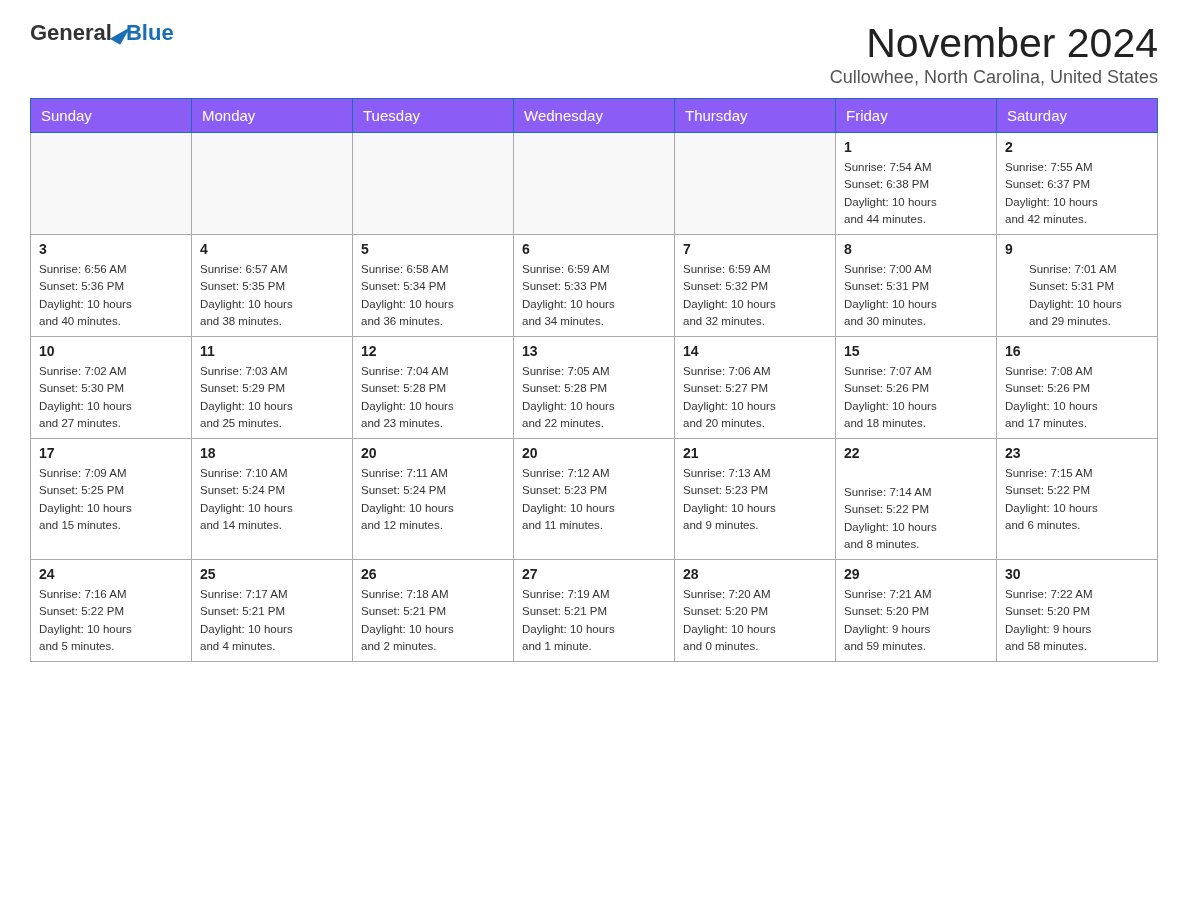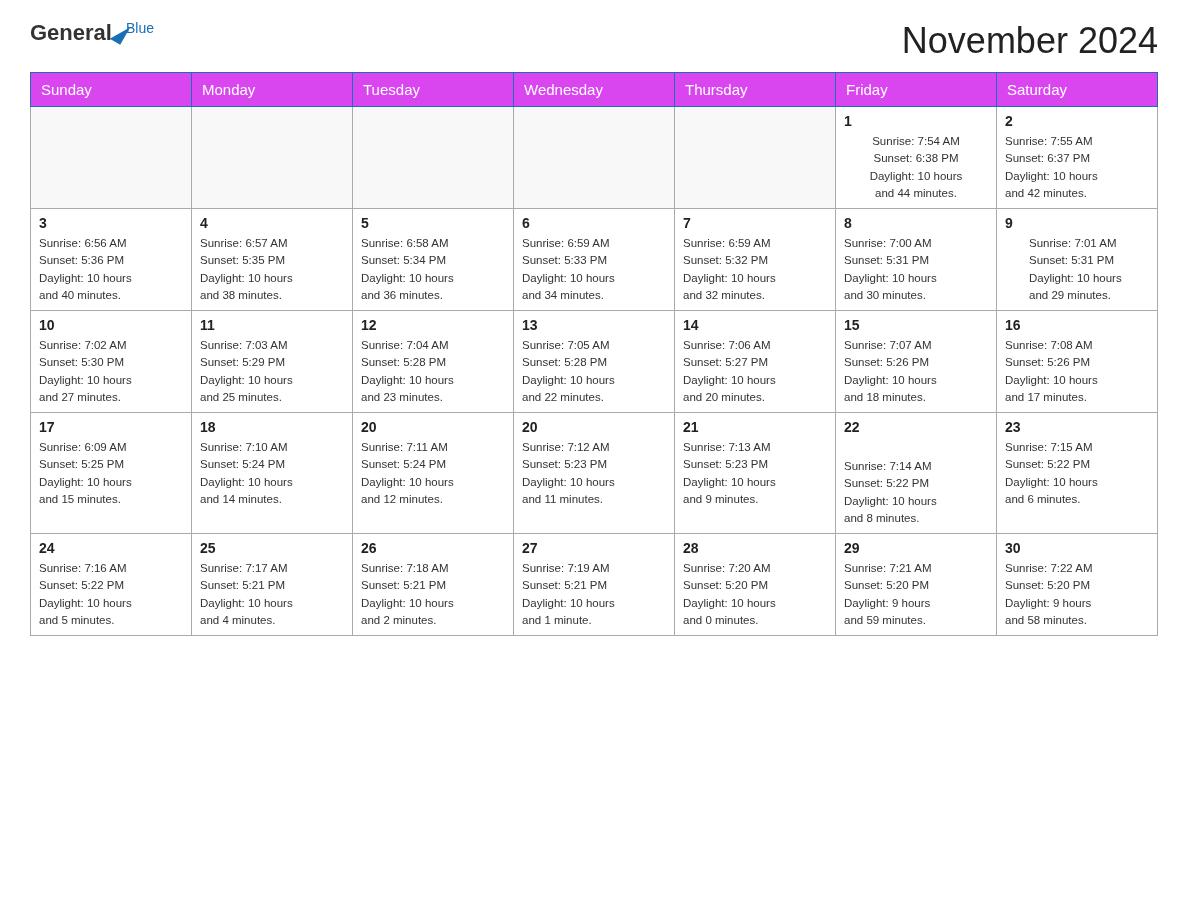--- a/index.html
+++ b/index.html
@@ -21,55 +21,55 @@
       display: flex;
       flex-direction: row;
       align-items: flex-start;
     }
     .logo-general {
       font-size: 22px;
       font-weight: bold;
       color: #333;
     }
     .logo-blue {
-      font-size: 14px;
-      font-weight: normal;
+      font-size: 22px;
+      font-weight: bold;
       color: #1a6eb5;
       display: flex;
       align-items: center;
       gap: 4px;
     }
     .logo-triangle {
       width: 0;
       height: 0;
       border-left: 12px solid transparent;
       border-right: 0px solid transparent;
       border-bottom: 20px solid #1a6eb5;
       transform: rotate(30deg);
       margin-left: 2px;
     }
     .title-section {
       text-align: right;
     }
     .main-title {
-      font-size: 36px;
+      font-size: 41px;
       font-weight: normal;
       color: #222;
     }
     .subtitle {
       font-size: 18px;
       color: #555;
     }
     .calendar {
       width: 100%;
       border-collapse: collapse;
       margin-top: 10px;
     }
     .calendar thead tr th {
-      background-color: #d946ef;
+      background-color: #8b5cf6;
       color: #fff;
       padding: 8px 10px;
       font-size: 15px;
       font-weight: normal;
       border: 1px solid #1a6eb5;
       text-align: left;
     }
     .calendar tbody tr td {
       vertical-align: top;
       border: 1px solid #aaa;
@@ -105,20 +105,21 @@
 <div class="header-top">
   <div class="logo">
     <div style="display:flex; align-items:center;">
       <span class="logo-general">General</span>
       <div class="logo-triangle"></div>
     </div>
     <span class="logo-blue">Blue</span>
   </div>
   <div class="title-section">
     <div class="main-title">November 2024</div>
+    <div class="subtitle">Cullowhee, North Carolina, United States</div>
   </div>
 </div>
 
 <table class="calendar">
   <thead>
     <tr>
     <th>Sunday</th>
         <th>Monday</th>
         <th>Tuesday</th>
         <th>Wednesday</th>
@@ -129,21 +130,21 @@
   </thead>
   <tbody id="calendar-body">
   <tr>
         <td class="empty"></td>
         <td class="empty"></td>
         <td class="empty"></td>
         <td class="empty"></td>
         <td class="empty"></td>
         <td>
           <span class="day-number">1</span>
-          <div class="day-info" style="white-space: pre-line; text-align: center;">Sunrise: 7:54 AM
+          <div class="day-info" style="white-space: pre-line;">Sunrise: 7:54 AM
 Sunset: 6:38 PM
 Daylight: 10 hours
 and 44 minutes.</div>
         </td>
         <td>
           <span class="day-number">2</span>
           <div class="day-info" style="white-space: pre-line;">Sunrise: 7:55 AM
 Sunset: 6:37 PM
 Daylight: 10 hours
 and 42 minutes.</div>
@@ -247,21 +248,21 @@
           <span class="day-number">16</span>
           <div class="day-info" style="white-space: pre-line;">Sunrise: 7:08 AM
 Sunset: 5:26 PM
 Daylight: 10 hours
 and 17 minutes.</div>
         </td>
       </tr>
       <tr class="border-top-row">
         <td>
           <span class="day-number">17</span>
-          <div class="day-info" style="white-space: pre-line;">Sunrise: 6:09 AM
+          <div class="day-info" style="white-space: pre-line;">Sunrise: 7:09 AM
 Sunset: 5:25 PM
 Daylight: 10 hours
 and 15 minutes.</div>
         </td>
         <td>
           <span class="day-number">18</span>
           <div class="day-info" style="white-space: pre-line;">Sunrise: 7:10 AM
 Sunset: 5:24 PM
 Daylight: 10 hours
 and 14 minutes.</div>

